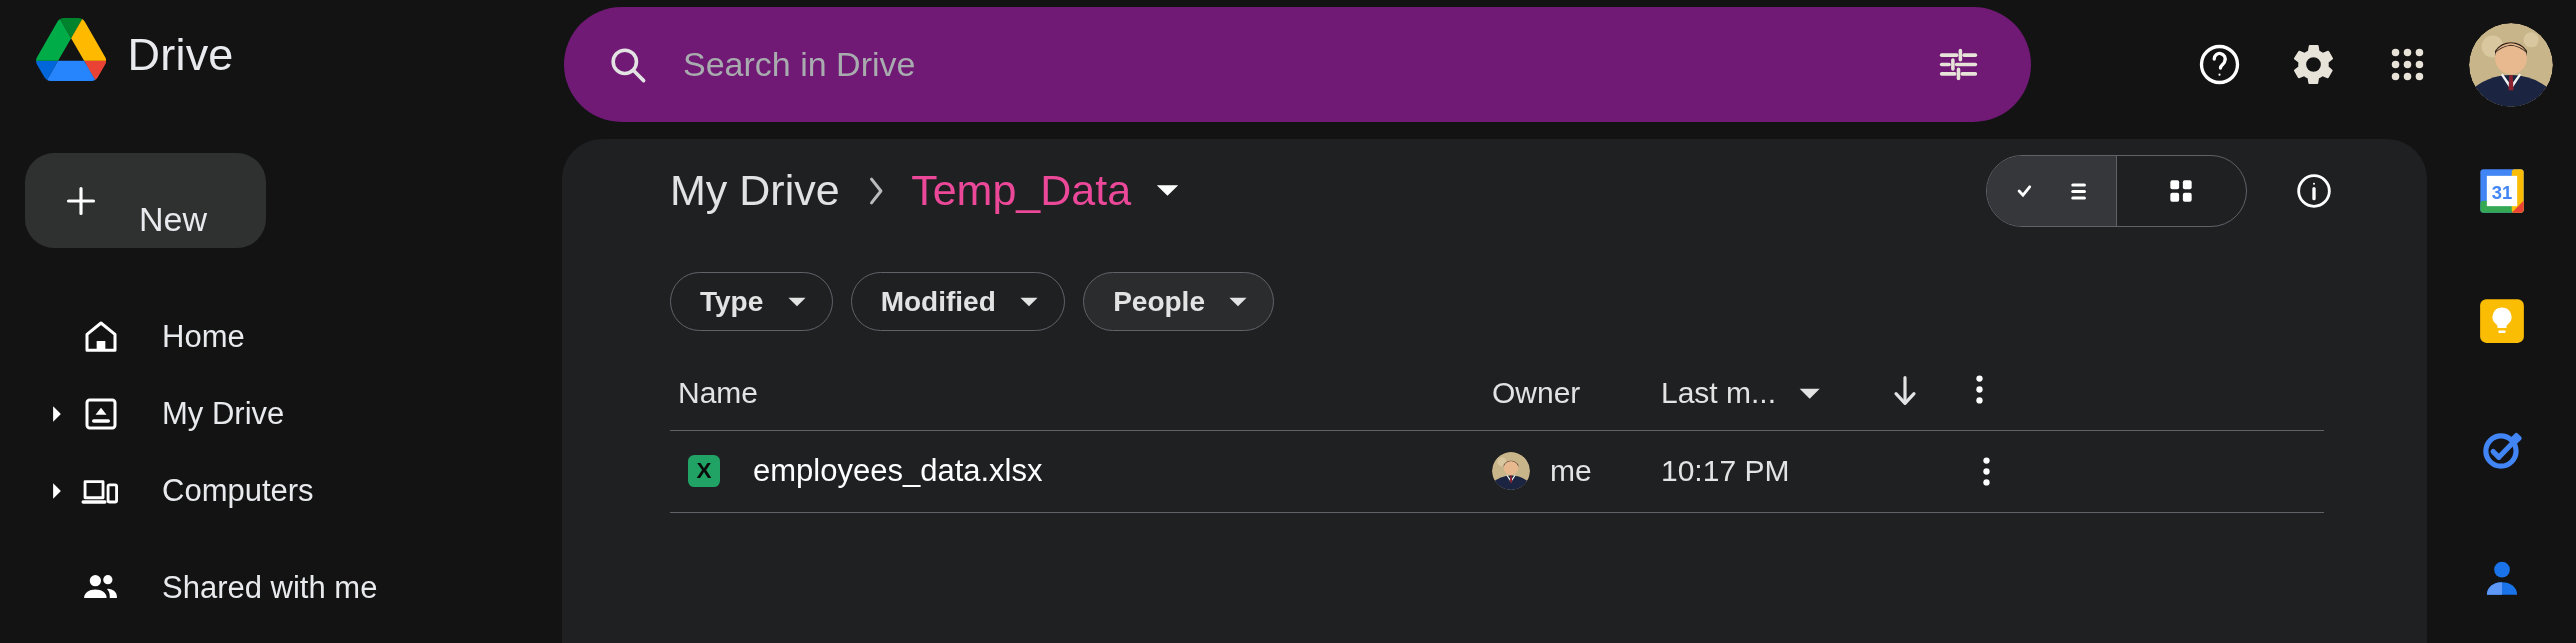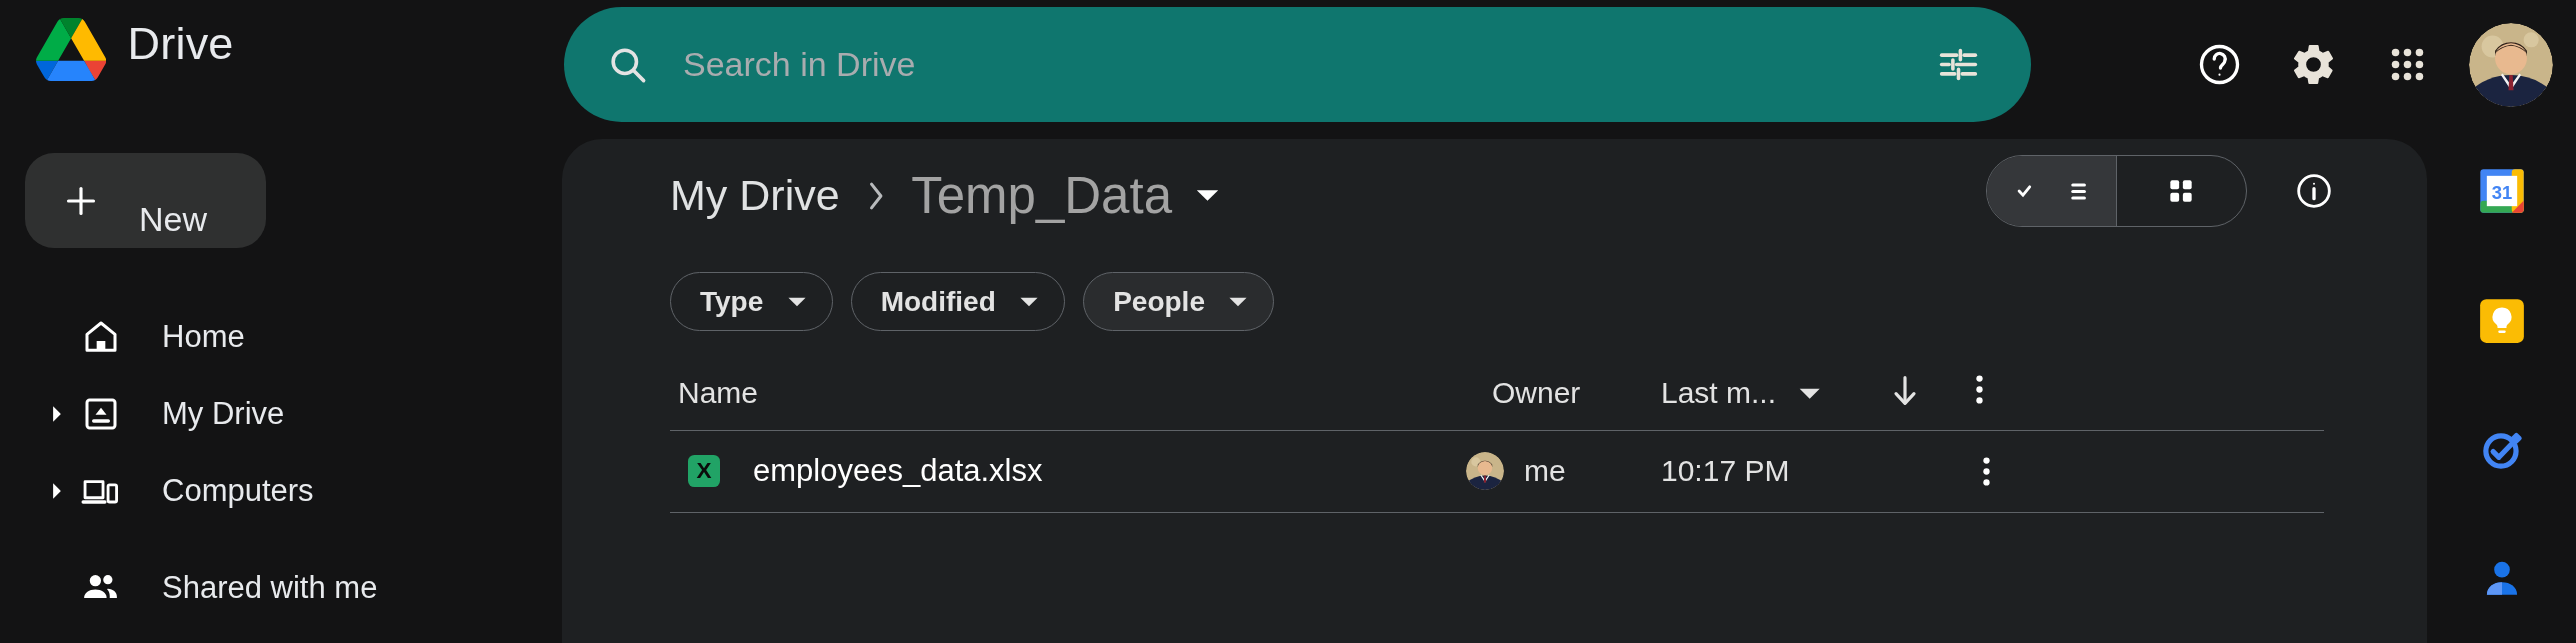--- a/index.html
+++ b/index.html
@@ -7,29 +7,29 @@
     width: 2576px; height: 644px;
     background: #131314;
     font-family: "Liberation Sans", sans-serif;
     overflow: hidden;
   }
   .app { position: relative; width: 2576px; height: 644px; background: #131314; }
 
   
   .topbar { position: absolute; top: 0; left: 0; width: 2576px; height: 129px; }
 
-  .brand { position: absolute; left: 36px; top: 18px; display: flex; align-items: flex-start; gap: 21.6px; }
+  .brand { position: absolute; left: 36px; top: 18px; display: flex; align-items: flex-end; gap: 21.6px; }
   .drive-logo { width: 70px; height: 63px; position: relative; }
   .drive-logo svg { width: 70px; height: 63px; display: block; }
   .brand-name { font-size: 45px; color: #e8eaed; letter-spacing: 0.2px; font-weight: 400; }
 
   .searchwrap {
     position: absolute; left: 564px; top: 7.2px;
     width: 1467px; height: 115px;
-    background: #0f766e; border-radius: 58px;
+    background: #701a75; border-radius: 58px;
     display: flex; align-items: center;
   }
   .search-icon-btn {
     width: 50px; height: 50px; margin-left: 38px;
     display: flex; align-items: center; justify-content: center;
     cursor: pointer;
   }
   .search-input {
     flex: 1; background: transparent; border: none; outline: none;
     color: #e3e3e3; font-size: 34px; font-family: "Liberation Sans", sans-serif;
@@ -76,21 +76,21 @@
     width: 1865px; height: 504px;
     background: #1e2022;
     border-top-left-radius: 40px; border-top-right-radius: 40px;
     overflow: hidden;
   }
 
   .crumbrow { position: absolute; left: 0; top: 0; width: 1865px; height: 117px; }
   .crumbs { position: absolute; left: 108px; top: 27px; display: flex; align-items: center; }
   .crumb-parent { color: #e0e2e3; font-size: 43px; cursor: pointer; }
   .crumb-sep { margin: 0 25px; color: #b8babc; font-size: 31px; display:flex; align-items:center; }
-  .crumb-current { color: #a3a3a3; font-size: 51px; cursor: pointer; }
+  .crumb-current { color: #ec4899; font-size: 43px; cursor: pointer; }
   .crumb-caret { margin-left: 23.4px; display: flex; align-items: center; cursor: pointer; }
 
   .viewtoggle {
     position: absolute; right: 180px; top: 16px;
     height: 72px; width: 261px;
     border: 0.9px solid #5f6368; border-radius: 36px;
     display: flex; overflow: hidden;
   }
   .vt-seg {
     flex: 1; display: flex; align-items: center; justify-content: center;
@@ -136,21 +136,21 @@
   }
   .cell { position: absolute; display: flex; align-items: center; top: 0; height: 81px; }
   .c-name { left: 0; }
   .file-icon {
     width: 32px; height: 32px; border-radius: 6.3px; background: #21a366;
     display: flex; align-items: center; justify-content: center;
     color: #0b0b0b; font-size: 22.5px; font-weight: 700; margin-left: 18px;
     font-family: "Liberation Sans", sans-serif;
   }
   .file-name { color: #ffffff; font-size: 31px; margin-left: 33px; }
-  .c-owner { left: 796px; }
+  .c-owner { left: 822px; }
   .owner-avatar { width: 38px; height: 38px; border-radius: 50%; overflow: hidden; }
   .owner-avatar img, .owner-avatar svg { width: 38px; height: 38px; display: block; }
   .owner-name { color: #e3e3e3; font-size: 30px; margin-left: 20px; }
   .c-mod { left: 991px; color: #e3e3e3; font-size: 30px; }
   .c-more { left: 1289px; }
   .dots-btn {
     width: 54px; height: 54px; border-radius: 50%;
     display: flex; align-items: center; justify-content: center; cursor: pointer;
   }
 

